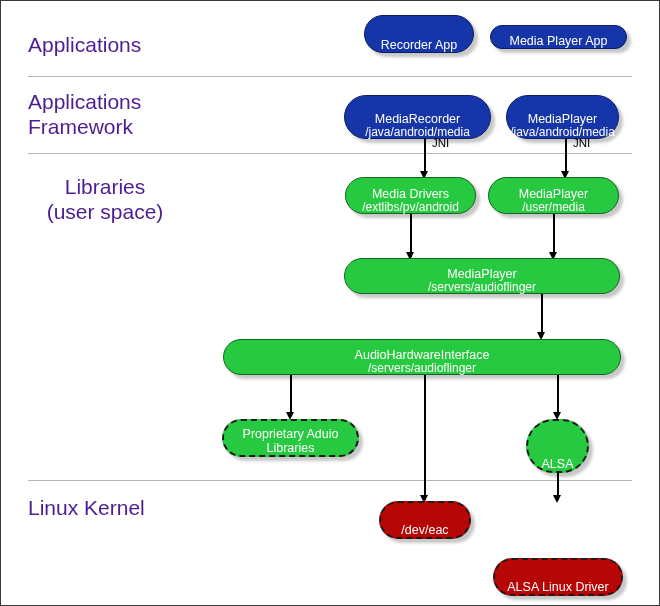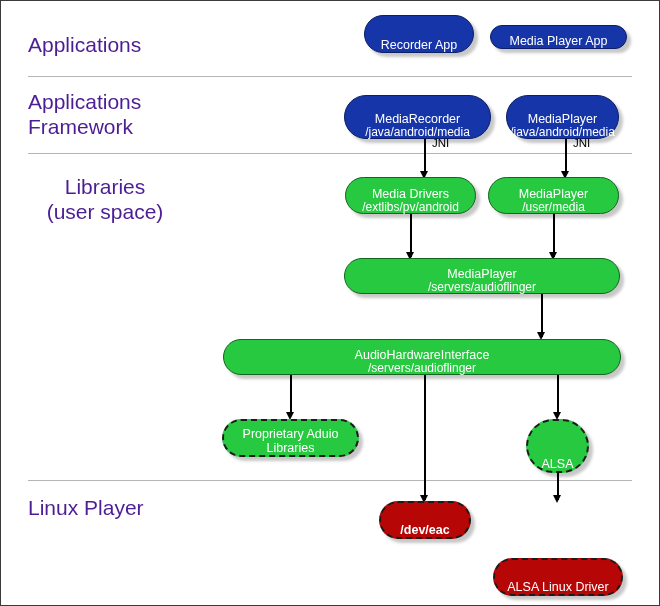--- a/index.html
+++ b/index.html
@@ -112,21 +112,21 @@
   <div class="divider" style="top:479px;"></div>
 
   <div class="layer-label" style="left:27px;top:31px;">Applications</div>
 
   <div class="layer-label" style="left:27px;top:88px;">Applications
 Framework</div>
 
   <div class="layer-label centered" style="left:14px;top:173px;width:180px;">Libraries
 (user space)</div>
 
-  <div class="layer-label" style="left:27px;top:494px;">Linux Player</div>
+  <div class="layer-label" style="left:27px;top:494px;">Linux Kernel</div>
 
   <div class="conn" style="left:423px;top:138px;height:36px;"></div>
   <div class="arrowhead" style="left:419px;top:170px;"></div>
   <div class="conn-label" style="left:431px;top:136px;">JNI</div>
 
   <div class="conn" style="left:564px;top:138px;height:36px;"></div>
   <div class="arrowhead" style="left:560px;top:170px;"></div>
   <div class="conn-label" style="left:572px;top:136px;">JNI</div>
 
   <div class="conn" style="left:409px;top:212px;height:44px;"></div>
@@ -190,21 +190,21 @@
 
   <div class="node green dashed" style="left:221px;top:418px;width:137px;height:38px;">
     <span class="title">Proprietary Aduio</span>
     <span class="title">Libraries</span>
   </div>
 
   <div class="node green dashed single" style="left:525px;top:418px;width:63px;height:54px;">
     <span class="title">ALSA</span>
   </div>
 
-  <div class="node red dashed single" style="left:378px;top:500px;width:92px;height:38px;font-weight:bold;">
+  <div class="node red dashed single" style="left:378px;top:500px;width:92px;height:38px;">
     <span class="title">/dev/eac</span>
   </div>
 
 
 
   <div class="node red dashed single" style="left:492px;top:557px;width:130px;height:38px;">
     <span class="title">ALSA Linux Driver</span>
   </div>
 
 </div>

